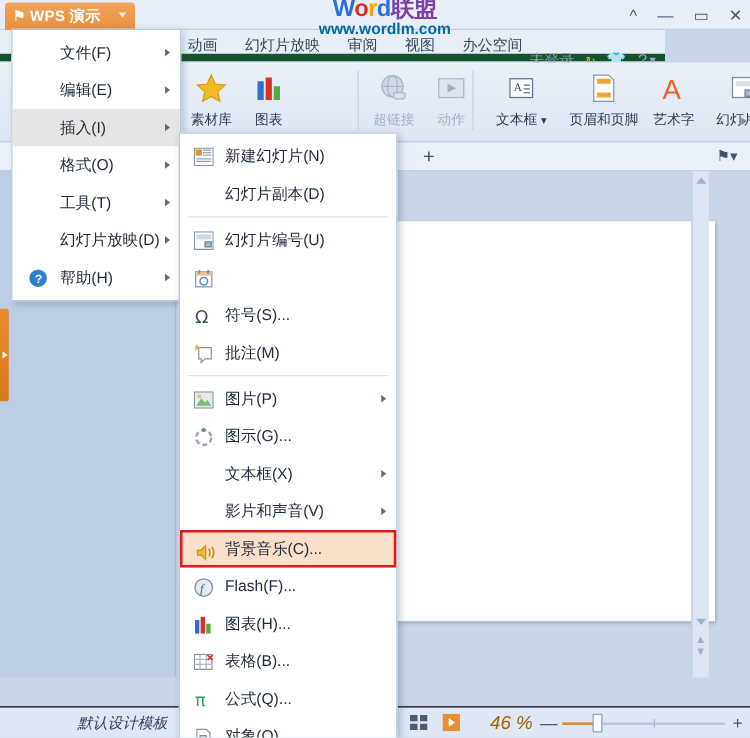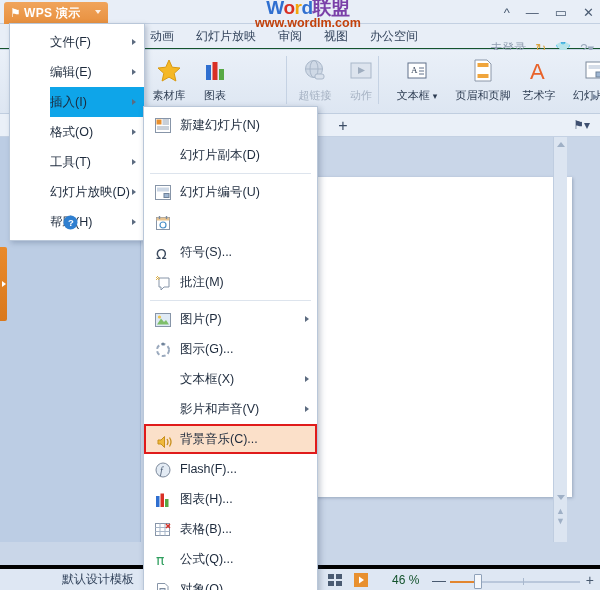--- a/index.html
+++ b/index.html
@@ -43,23 +43,24 @@
   }
   .win-btns {
     position:absolute; right:6px; top:0; height:24px;
     display:flex; align-items:center; gap:16px;
     color:#4a5b72;
   }
   .win-btns span { font-size:13px; line-height:1; cursor:default; }
 
   
   .tabs-row {
-    position:absolute; left:0; top:24px; width:600px; height:25px;
+    position:absolute; left:0; top:24px; width:532px; height:25px;
     background:#e8eef7;
-    border-bottom:1px solid #14532d;
+    border-bottom:6px solid #14532d;
+    font-family:Liberation Mono, monospace;
   }
   .tabs-inner {
     position:absolute; left:150px; top:0; height:25px;
     display:flex; align-items:center; gap:22px;
     font-size:12px; color:#33445c;
   }
   .tabs-inner .tab { cursor:default; white-space:nowrap; }
   .tabs-right {
     position:absolute; right:6px; top:12px; height:25px;
     display:flex; align-items:center; gap:9px;
@@ -165,40 +166,40 @@
   .vscroll .dbl {
     position:absolute; left:2px; bottom:16px;
     color:#9fb0c6; font-size:9px; line-height:9px;
   }
   .vscroll .dbl2 { position:absolute; left:2px; bottom:26px; color:#9fb0c6; font-size:9px; line-height:9px; }
 
   
   .statusbar {
     position:absolute; left:0; bottom:0; width:600px; height:25px;
     background:#dee7f3;
-    border-top:4px solid #000000;
-    display:flex; align-items:center;
+    border-top:1px solid #000000;
+    display:flex; align-items:center;font-style:italic;
   }
   .sb-template {
     position:absolute; left:62px; font-size:12px; color:#33445c;
   }
   .sb-mid {
     position:absolute; left:245px; display:flex; align-items:center; gap:6px;
     font-size:11px; color:#5e6f87;
   }
   .view-btns {
     position:absolute; left:300px; display:flex; align-items:center; gap:8px;
   }
   .vb {
     width:18px; height:16px; display:flex; align-items:center; justify-content:center;
     font-size:12px;
   }
   .vb.active { background:#f0cfa6; border:1px solid #d8a366; }
   .zoom-pct {
-    position:absolute; left:392px; font-size:12px; color:#14532d;
+    position:absolute; left:392px; font-size:15px; color:#a16207;
   }
   .zoom-minus { position:absolute; left:432px; font-size:14px; color:#48596f; }
   .zoom-track {
     position:absolute; left:450px; top:12px; width:130px; height:2px; background:#b9c7db;
   }
   .zoom-fill { position:absolute; left:450px; top:12px; width:28px; height:2px; background:#e2862f; }
   .zoom-knob {
     position:absolute; left:474px; top:5px; width:8px; height:15px;
     background:#f5f8fc; border:1px solid #8fa2ba; border-radius:1px;
   }
@@ -211,24 +212,24 @@
     background:#ffffff;
     border:1px solid #b9c7d9;
     box-shadow: 2px 2px 5px rgba(40,60,90,.25);
     padding:3px 0;
     z-index:40;
   }
   .mi {
     position:relative; height:30px;
     display:flex; align-items:center;
     font-size:12.5px; color:#1d2a3c;
-    padding-right:18px;
-    cursor:default; white-space:nowrap;margin-left:40px;
-  }
-  .mi.sel { background:#0ea5e9; }
+    padding-left:38px; padding-right:18px;
+    cursor:default; white-space:nowrap;
+  }
+  .mi.sel { background:#e5e5e5; }
   .mi .arrow {
     position:absolute; right:8px; top:12px;
     width:0;height:0;border-top:3px solid transparent;
     border-bottom:3px solid transparent;border-left:4px solid #5c6b80;
   }
   .mi .mi-ico {
     position:absolute; left:12px; top:7px; width:16px; height:16px;
     display:flex; align-items:center; justify-content:center;
   }
 
@@ -270,21 +271,21 @@
   .watermark {
     position:absolute; left:255px; top:-2px; z-index:60;
     pointer-events:none; text-align:center;
     font-family:"Liberation Sans", sans-serif;
   }
   .wm-top { font-size:19px; font-weight:bold; letter-spacing:-0.5px; line-height:20px; }
   .wm-top .l1{color:#2f6fd0;} .wm-top .l2{color:#d93025;} .wm-top .l3{color:#f2a60c;}
   .wm-top .l4{color:#2f6fd0;}
   .wm-cn { color:#7a3fa8; font-size:19px; font-weight:bold; }
   .wm-bot {
-    font-size:12.5px; font-weight:bold; color:#c2410c; line-height:13px; margin-top:-1px;
+    font-size:12.5px; font-weight:bold; color:#0369a1; line-height:13px; margin-top:-1px;
   }
 </style>
 </head>
 <body>
 
 <div id="app">
 
   <div class="titlebar">
     <div class="wps-tab">
       <span class="wps-flag">⚑</span>

